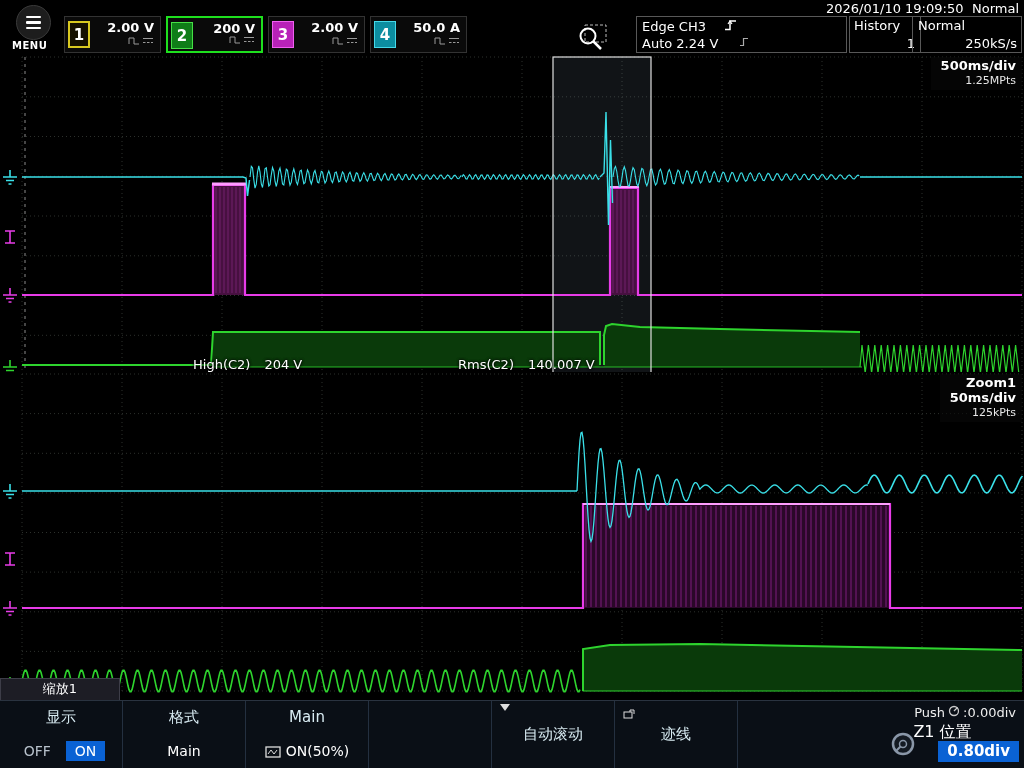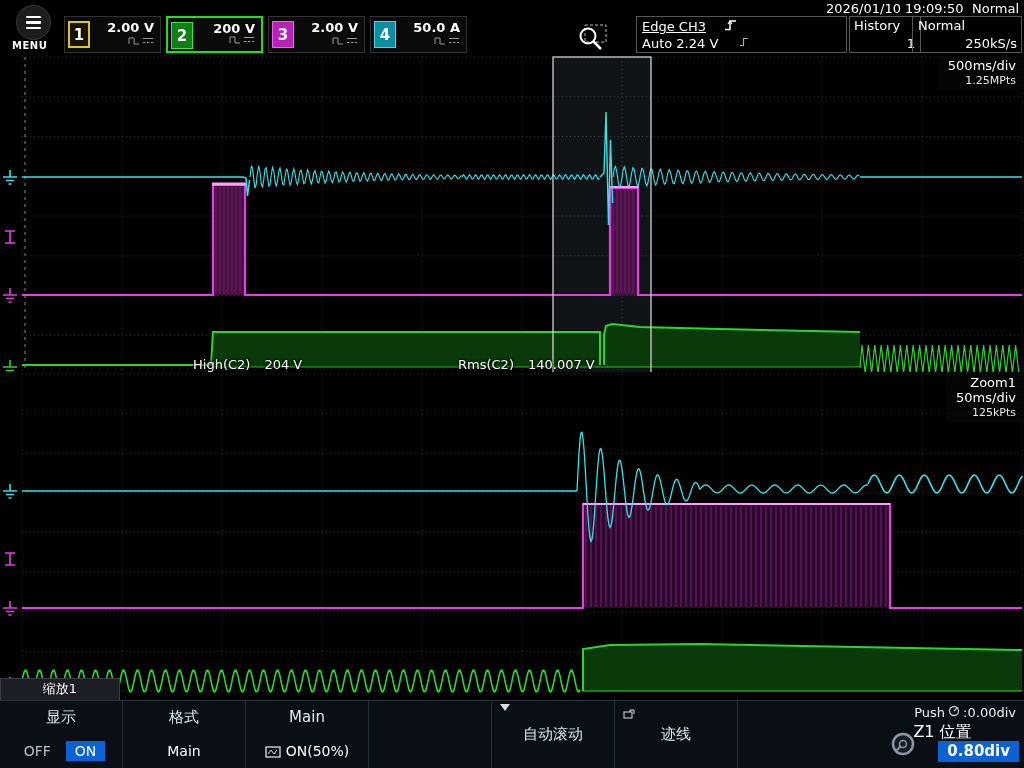--- a/index.html
+++ b/index.html
@@ -23,35 +23,35 @@
   .ch-badge.c3{background:#b822b8;border:1px solid #f060f0;}
   .ch-badge.c4{background:#0c8da0;border:1px solid #45d8e8;}
   .ch-value{position:absolute;right:6px;top:3px;font-size:13px;font-weight:bold;white-space:nowrap;}
   .ch-coup{position:absolute;right:6px;bottom:3px;}
 
   #zoom-search-icon{position:absolute;left:574px;top:20px;}
 
   #datetime{position:absolute;left:826px;top:1px;font-size:13px;}
   #acq-status{position:absolute;right:5px;top:1px;font-size:13px;}
   #trig-box{position:absolute;left:636px;top:16px;width:211px;height:37px;border:1px solid #585858;box-sizing:border-box;font-size:13px;}
-  .trig-row1{position:absolute;left:5px;top:1px;display:flex;align-items:center;gap:18px;text-decoration:underline;}
+  .trig-row1{position:absolute;left:5px;top:1px;display:flex;align-items:center;gap:18px;}
   .trig-row2{position:absolute;left:5px;top:19px;display:flex;align-items:center;gap:21px;}
   #hist-box{position:absolute;left:849px;top:16px;width:72px;height:37px;border:1px solid #585858;box-sizing:border-box;font-size:13px;}
   #hist-box .t{position:absolute;left:4px;top:1px;}
   #hist-box .v{position:absolute;right:5px;bottom:1px;}
   #norm-box{position:absolute;left:912px;top:16px;width:110px;height:37px;border:1px solid #585858;box-sizing:border-box;font-size:13px;}
   #norm-box .t{position:absolute;left:5px;top:1px;}
   #norm-box .v{position:absolute;right:4px;bottom:1px;}
 
   
   #main-area{position:absolute;left:0;top:55px;width:1024px;height:323px;background:#000;border-bottom:1px solid #8a8a8a;box-sizing:content-box;}
   #zoom-area{position:absolute;left:0;top:372px;width:1024px;height:322px;background:#000;}
   #main-area svg,#zoom-area svg{position:absolute;left:0;top:0;}
   .tb-block{position:absolute;top:2px;right:2px;text-align:right;background:rgba(8,8,8,.62);padding:1px 6px 2px 10px;line-height:15px;}
-  .tb-main{font-size:13px;font-weight:normal;}
+  .tb-main{font-size:13px;font-weight:bold;}
   .tb-sub{font-size:11px;color:#e8e8e8;}
   .meas{position:absolute;bottom:6px;font-size:13px;text-shadow:0 0 3px #000,0 0 3px #000;white-space:nowrap;}
   .meas .val{margin-left:14px;}
   #meas1{left:193px;} #meas2{left:458px;}
 
   
   #menu-tab{position:absolute;left:0;top:678px;width:120px;height:22px;background:#1d1d25;border:1px solid #3d3d48;border-bottom:none;
             box-sizing:border-box;text-align:center;font-size:13px;line-height:20px;z-index:5;}
   #menubar{position:absolute;left:0;top:700px;width:1024px;height:68px;background:#0a0f16;border-top:1px solid #2a3340;box-sizing:border-box;z-index:4;}
   .sec{position:absolute;top:0;height:67px;border-right:1px solid #243040;box-sizing:border-box;}

